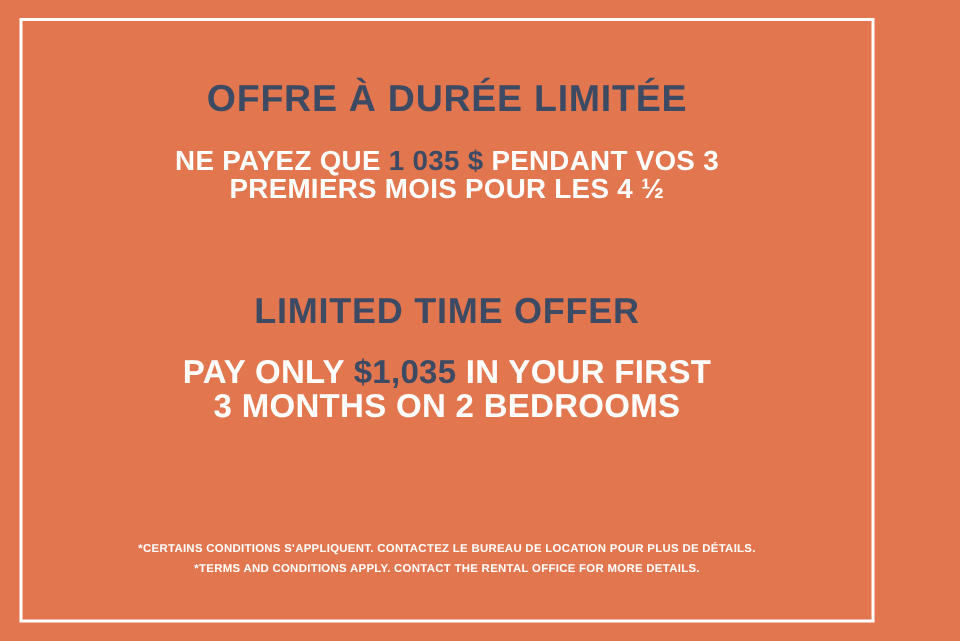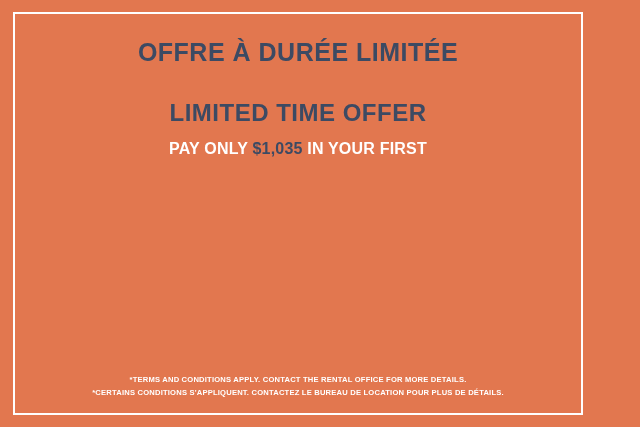--- a/index.html
+++ b/index.html
@@ -12,21 +12,21 @@
     background: #e2774f;
     font-family: "Liberation Sans", sans-serif;
     overflow: hidden;
   }
   .poster {
     position: relative;
     width: 596px;
     height: 427px;
     background: #e2774f;
     box-sizing: border-box;
-    padding: 16px 16px;
+    padding: 30px 16px;
   }
   .frame {
     position: absolute;
     left: 13px;
     top: 12px;
     right: 13px;
     bottom: 12px;
     border: 2px solid #ffffff;
     box-sizing: border-box;
     pointer-events: none;
@@ -44,37 +44,37 @@
   .headline {
     color: #3c4a63;
     font-weight: bold;
     font-size: 25px;
     letter-spacing: 0.5px;
     text-align: center;
     margin: 0 0 16px 0;
     text-transform: uppercase;
   }
   .headline-en {
-    margin-top: 16px;
+    margin-top: 44px;
     margin-bottom: 14px;
     font-size: 24px;
   }
   .offer {
     color: #ffffff;
     font-weight: bold;
     font-size: 18.5px;
     line-height: 1.05;
     text-align: center;
     text-transform: uppercase;
     margin: 0 0 14px 0;
     max-width: 520px;
     letter-spacing: 0.2px;
   }
   .offer-en {
-    font-size: 16px;
+    font-size: 22px;
     margin-bottom: 12px;
   }
   .price {
     color: #3c4a63;
   }
   .line2 {
     display: block;
   }
   .spacer {
     flex: 1 1 auto;
@@ -95,28 +95,33 @@
 </style>
 </head>
 <body>
 
 <div class="poster">
   <div class="frame"></div>
   <div class="content">
 
     <h1 class="headline">OFFRE À DURÉE LIMITÉE</h1>
 
+    <p class="offer">
+      <span>NE PAYEZ QUE </span><span class="price">1 035 $</span><span> PENDANT VOS 3</span>
+      <span class="line2">PREMIERS MOIS POUR LES 4 ½</span>
+    </p>
 
 
     <h1 class="headline headline-en">LIMITED TIME OFFER</h1>
 
     <p class="offer offer-en">
       <span>PAY ONLY </span><span class="price">$1,035</span><span> IN YOUR FIRST</span>
+      <span class="line2">3 MONTHS ON 2 BEDROOMS</span>
     </p>
 
 
     <div class="spacer"></div>
 
+    <p class="fineprint">*CERTAINS CONDITIONS S'APPLIQUENT. CONTACTEZ LE BUREAU DE LOCATION POUR PLUS DE DÉTAILS.</p>
     <p class="fineprint">*TERMS AND CONDITIONS APPLY. CONTACT THE RENTAL OFFICE FOR MORE DETAILS.</p>
-    <p class="fineprint">*CERTAINS CONDITIONS S'APPLIQUENT. CONTACTEZ LE BUREAU DE LOCATION POUR PLUS DE DÉTAILS.</p>
 
   </div>
 </div>
 
 </body></html>

